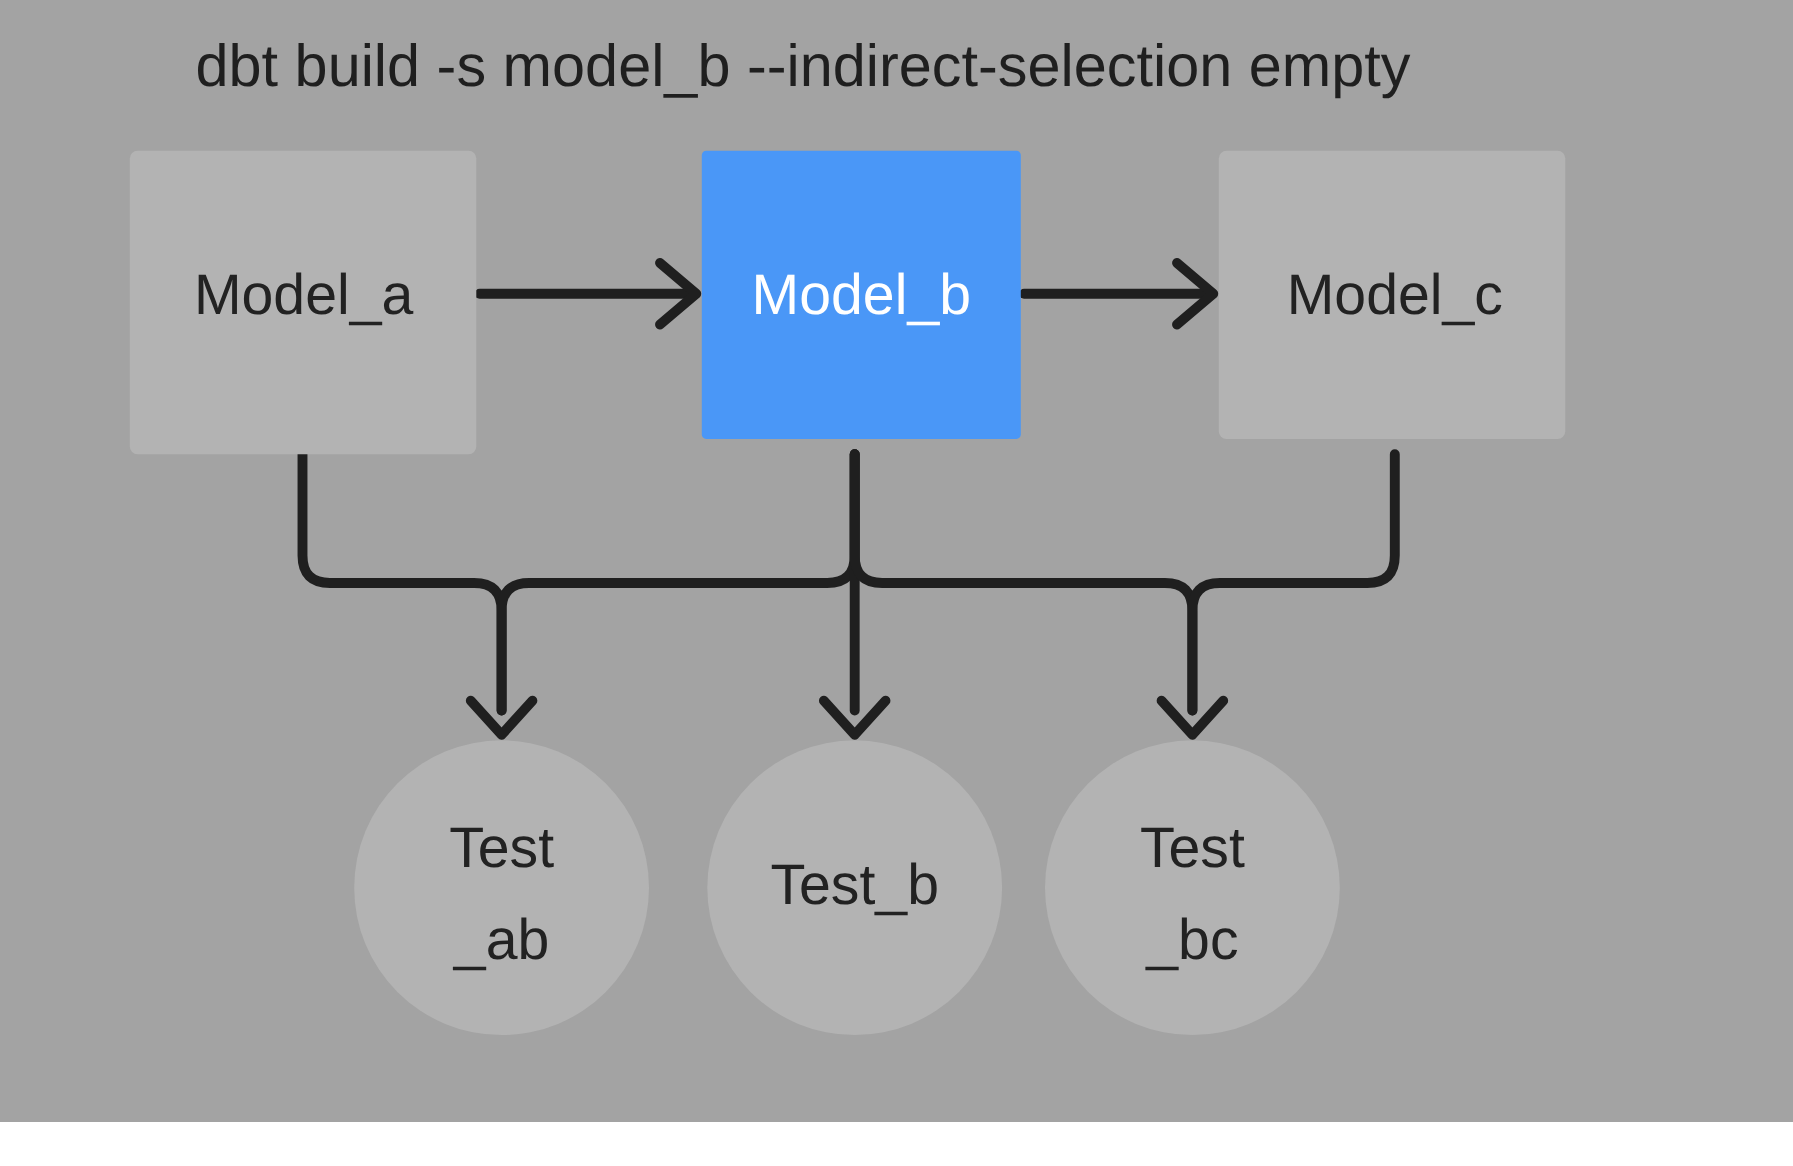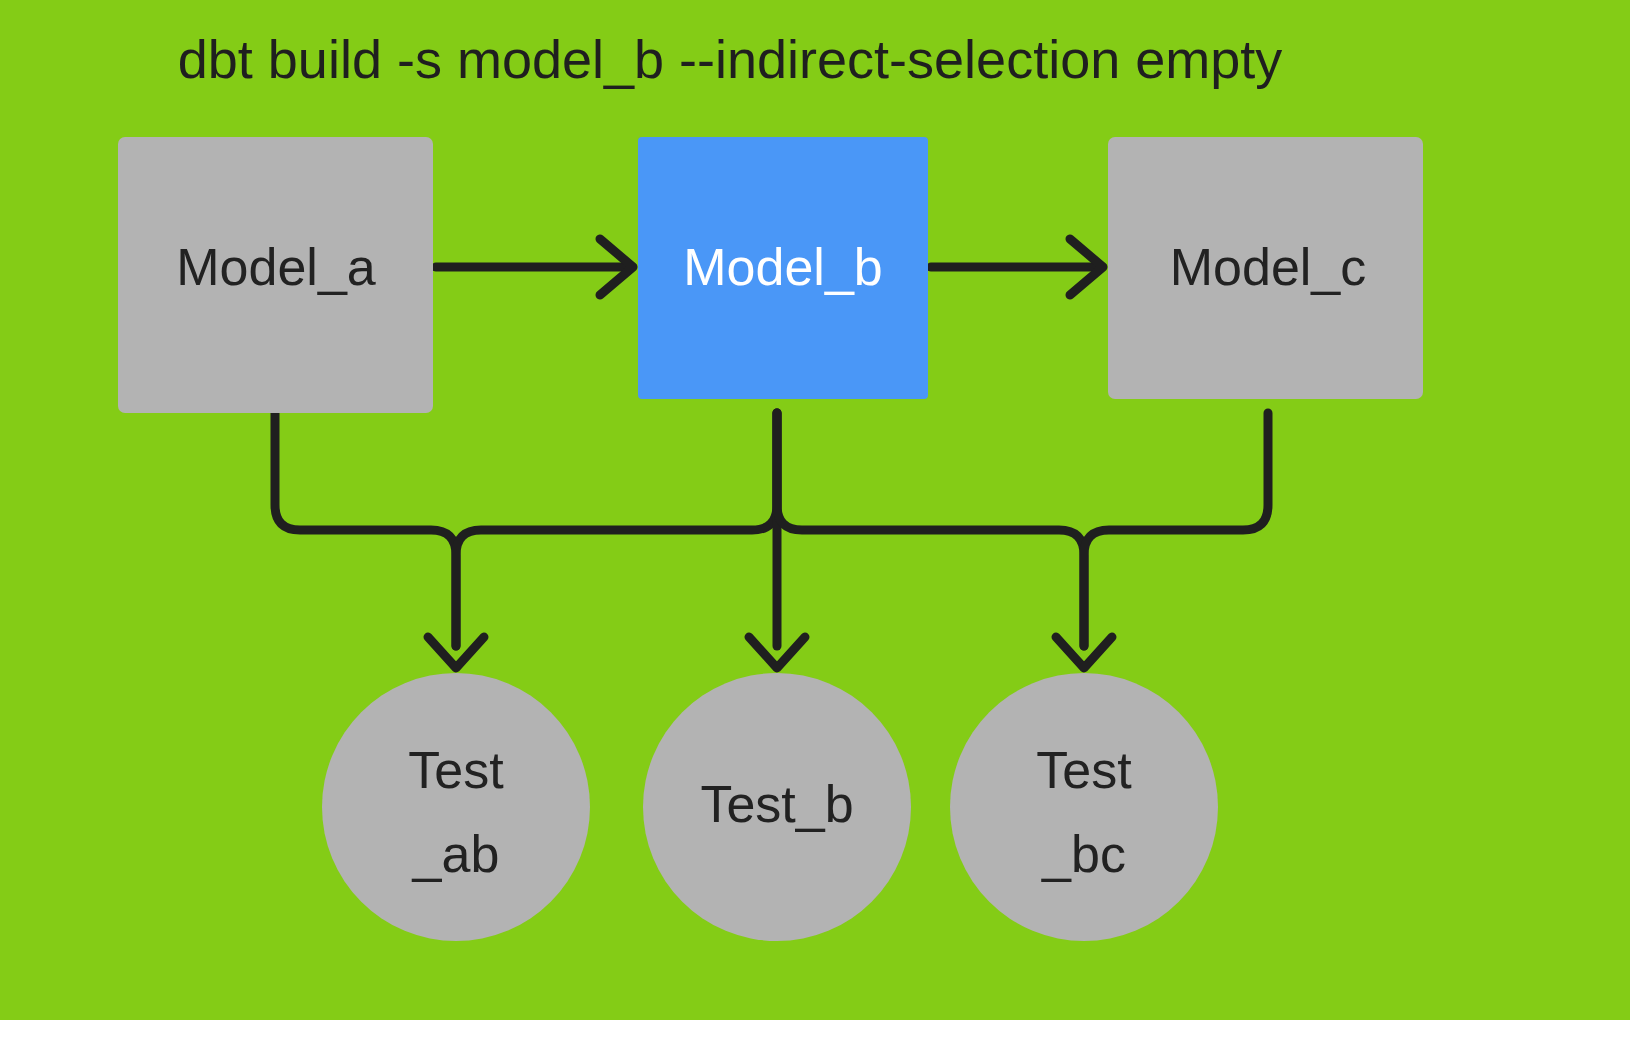--- a/index.html
+++ b/index.html
@@ -10,21 +10,21 @@
   body {
     width: 1630px;
     height: 1060px;
     font-family: "Liberation Sans", sans-serif;
     overflow: hidden;
   }
   #stage {
     position: relative;
     width: 1630px;
     height: 1020px;
-    background: #84cc16;
+    background: #a3a3a3;
   }
   #diagram {
     position: absolute;
     left: 0;
     top: 0;
     width: 1630px;
     height: 1060px;
     display: block;
   }
   .dg-title {

